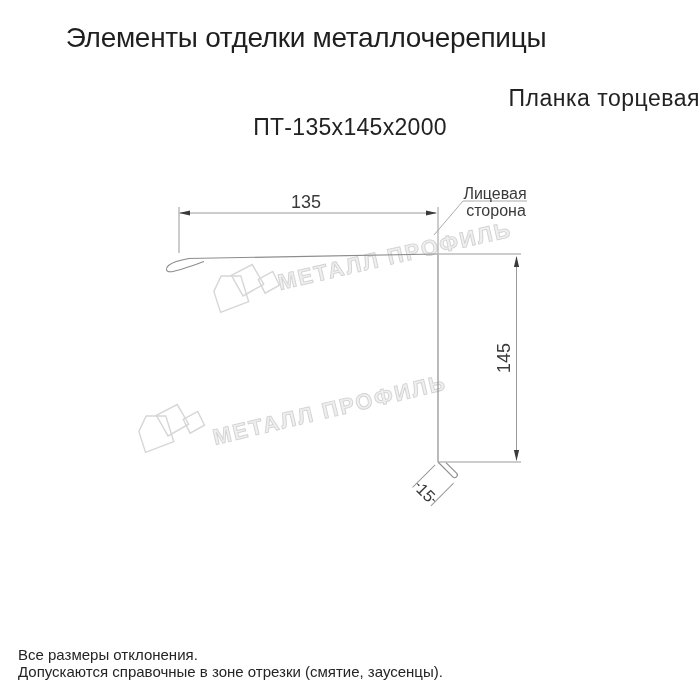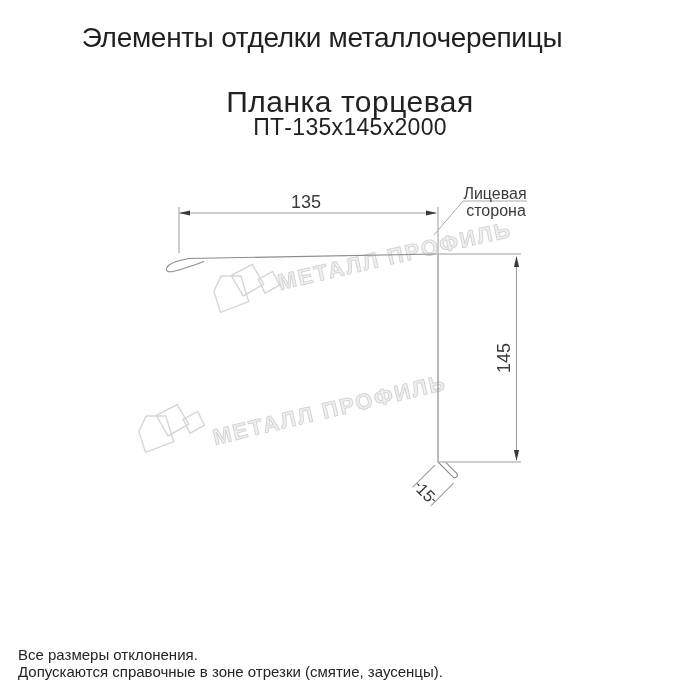--- a/index.html
+++ b/index.html
@@ -2,25 +2,25 @@
 <html><head>
 <meta charset="utf-8">
 <style>
   html,body{margin:0;padding:0;background:#ffffff;}
   .page{
     position:relative;width:700px;height:700px;background:#ffffff;overflow:hidden;
     font-family:"Liberation Sans","DejaVu Sans",sans-serif;color:#1f1f1f;
   }
   .title{
     position:absolute;top:22px;left:0;width:612px;text-align:center;
-    font-size:28px;font-weight:400;letter-spacing:-0.3px;color:#1f1f1f;margin:0;padding-left:16px;
+    font-size:28px;font-weight:400;letter-spacing:-0.3px;color:#1f1f1f;margin:0;
   }
   .product-name{
-    position:absolute;top:85px;left:0;width:700px;text-align:center;
-    font-size:30px;font-weight:400;letter-spacing:0.5px;color:#222;
+    position:absolute;top:85px;left:0;width:700px;text-align:right;
+    font-size:23px;font-weight:400;letter-spacing:0.5px;color:#222;
   }
   .product-sku{
     position:absolute;top:114px;left:0;width:700px;text-align:center;
     font-size:23px;font-weight:400;letter-spacing:0.3px;color:#222;
   }
   svg.diagram{position:absolute;left:0;top:0;width:700px;height:700px;
     font-family:"Liberation Sans","DejaVu Sans",sans-serif;}
   .notes{
     position:absolute;left:18px;top:647px;font-size:15px;line-height:16.8px;
     color:#242424;letter-spacing:0px;

